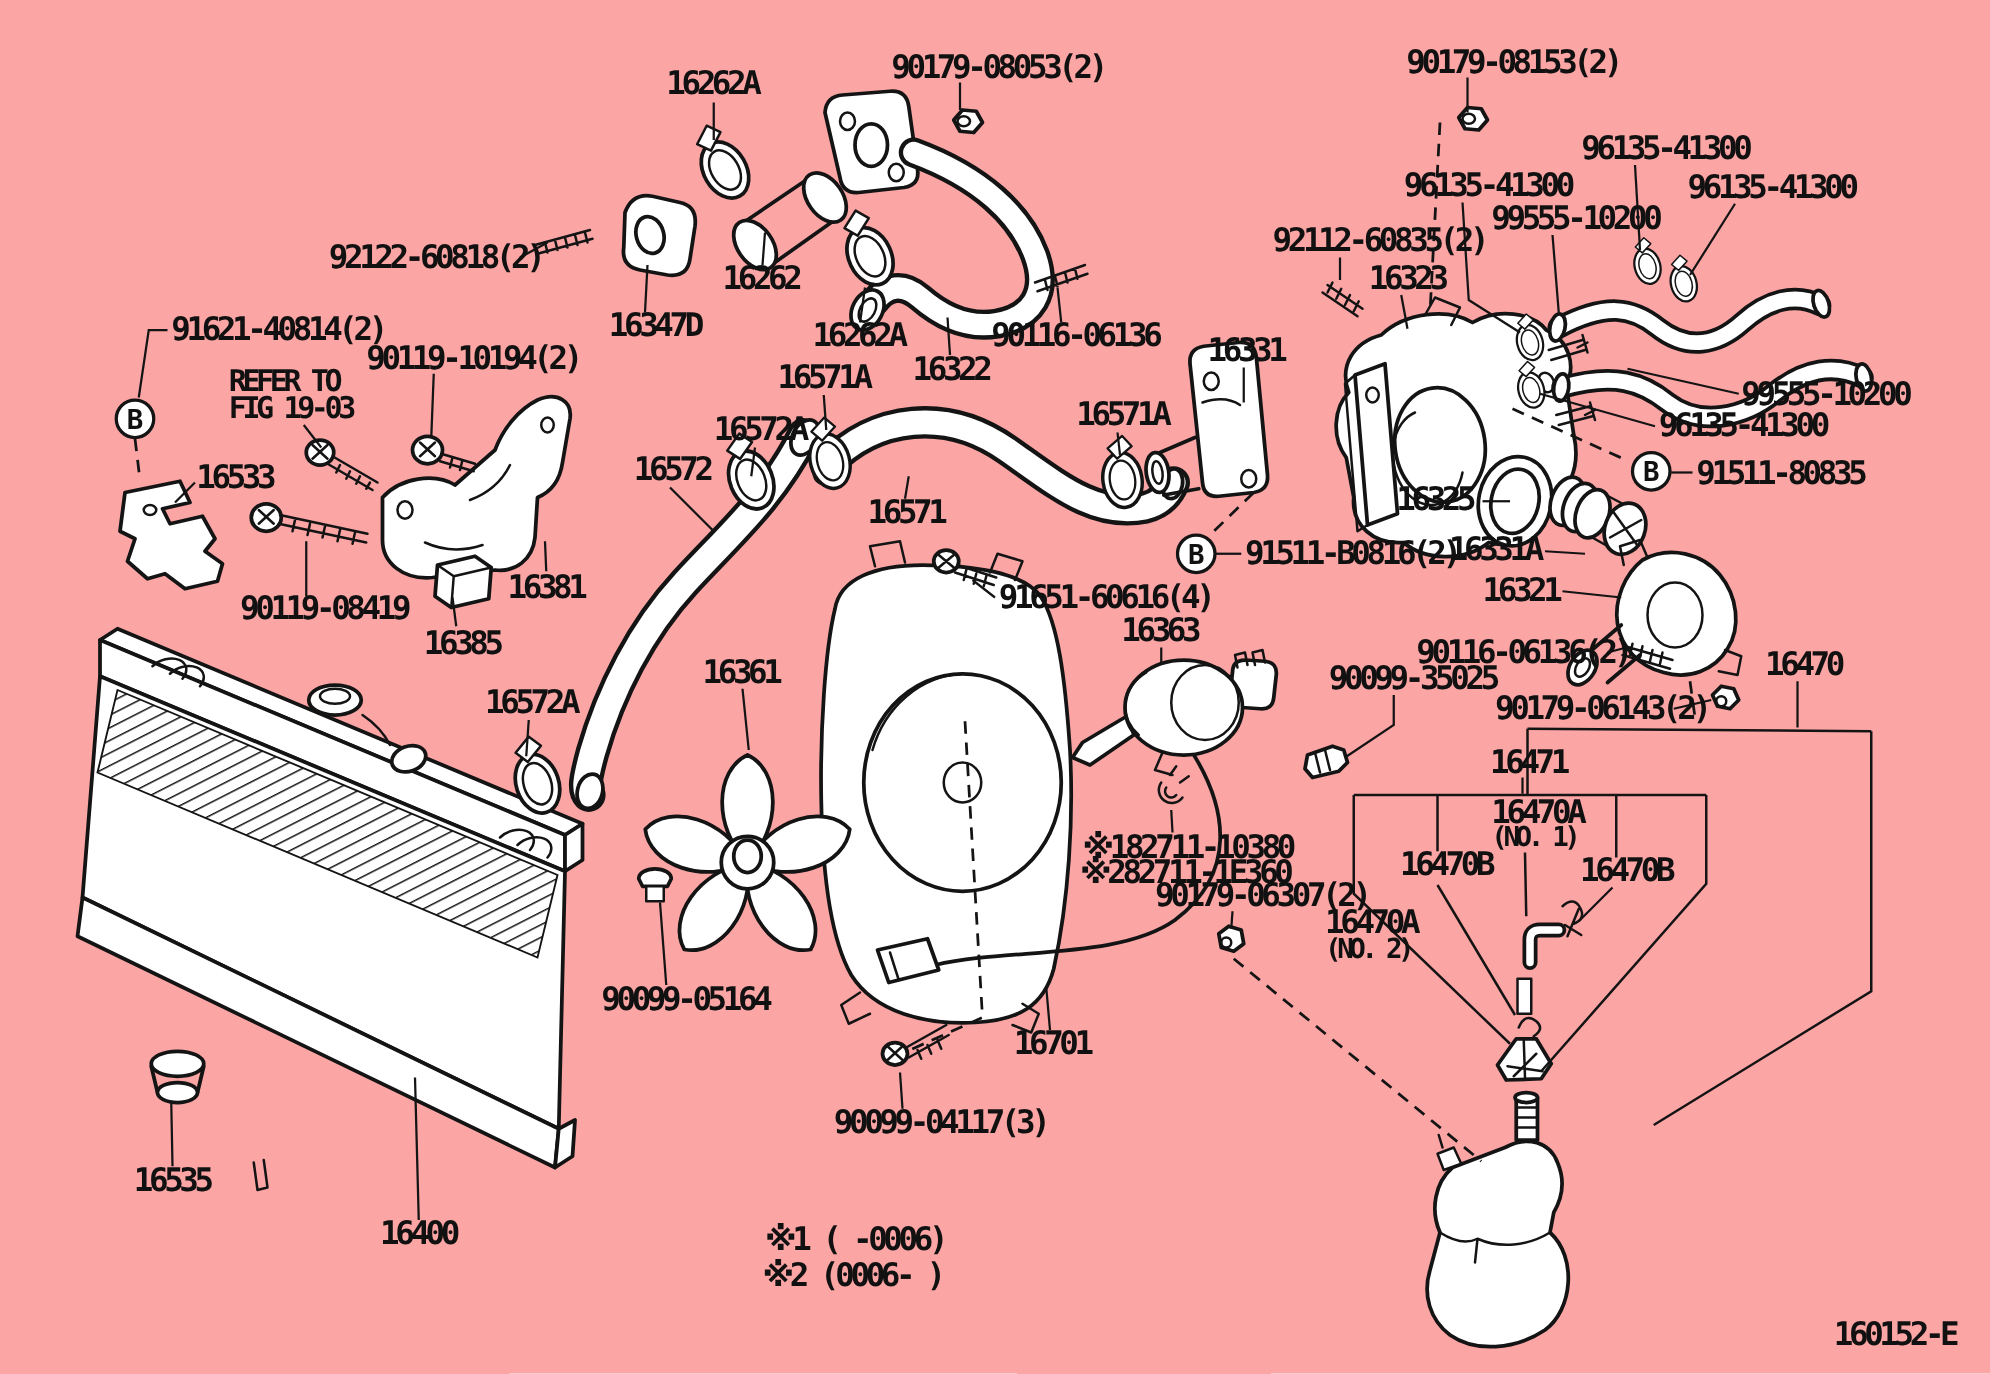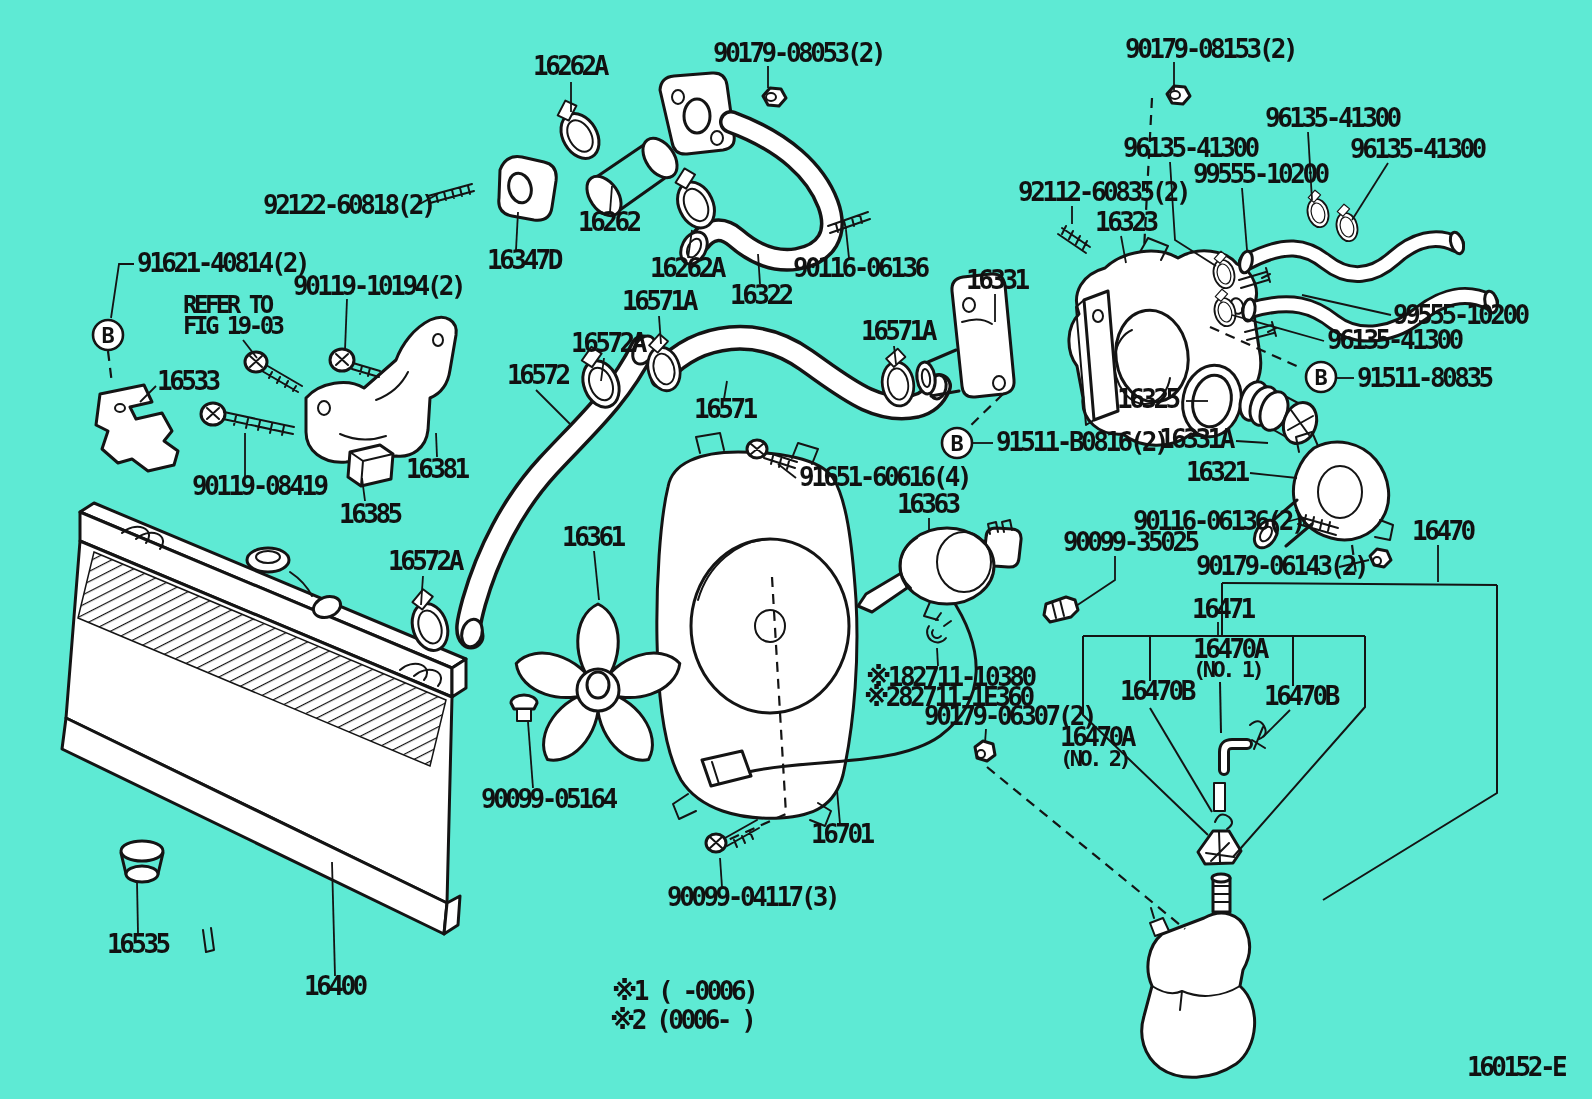--- a/index.html
+++ b/index.html
@@ -1,16 +1,16 @@
 <!DOCTYPE html>
 <html><head>
 <meta charset="utf-8">
 <style>
   html,body{margin:0;padding:0;background:#fff}
-  .stage{position:relative;width:1592px;height:1099px;background:#5eead4;overflow:hidden}
+  .stage{position:relative;width:1592px;height:1099px;background:#fca5a5;overflow:hidden}
   svg{display:block}
   .lbl{font-family:"DejaVu Sans Mono","DejaVu Sans",monospace;font-weight:700;letter-spacing:-3.5px;fill:#111}
   .reft{letter-spacing:0px}
   .ln{fill:none;stroke:#141414;stroke-width:1.8}
   .ln.bracket{stroke-width:2}
   .ln.dashed{stroke-dasharray:10 7;stroke-width:2.2}
   .refc{fill:#fff;stroke:#141414;stroke-width:2.6}
   .p{fill:none;stroke:#141414;stroke-width:3;stroke-linejoin:round;stroke-linecap:round}
   .pw{fill:#fff;stroke:#141414;stroke-width:3;stroke-linejoin:round;stroke-linecap:round}
   .t2{stroke-width:2}

